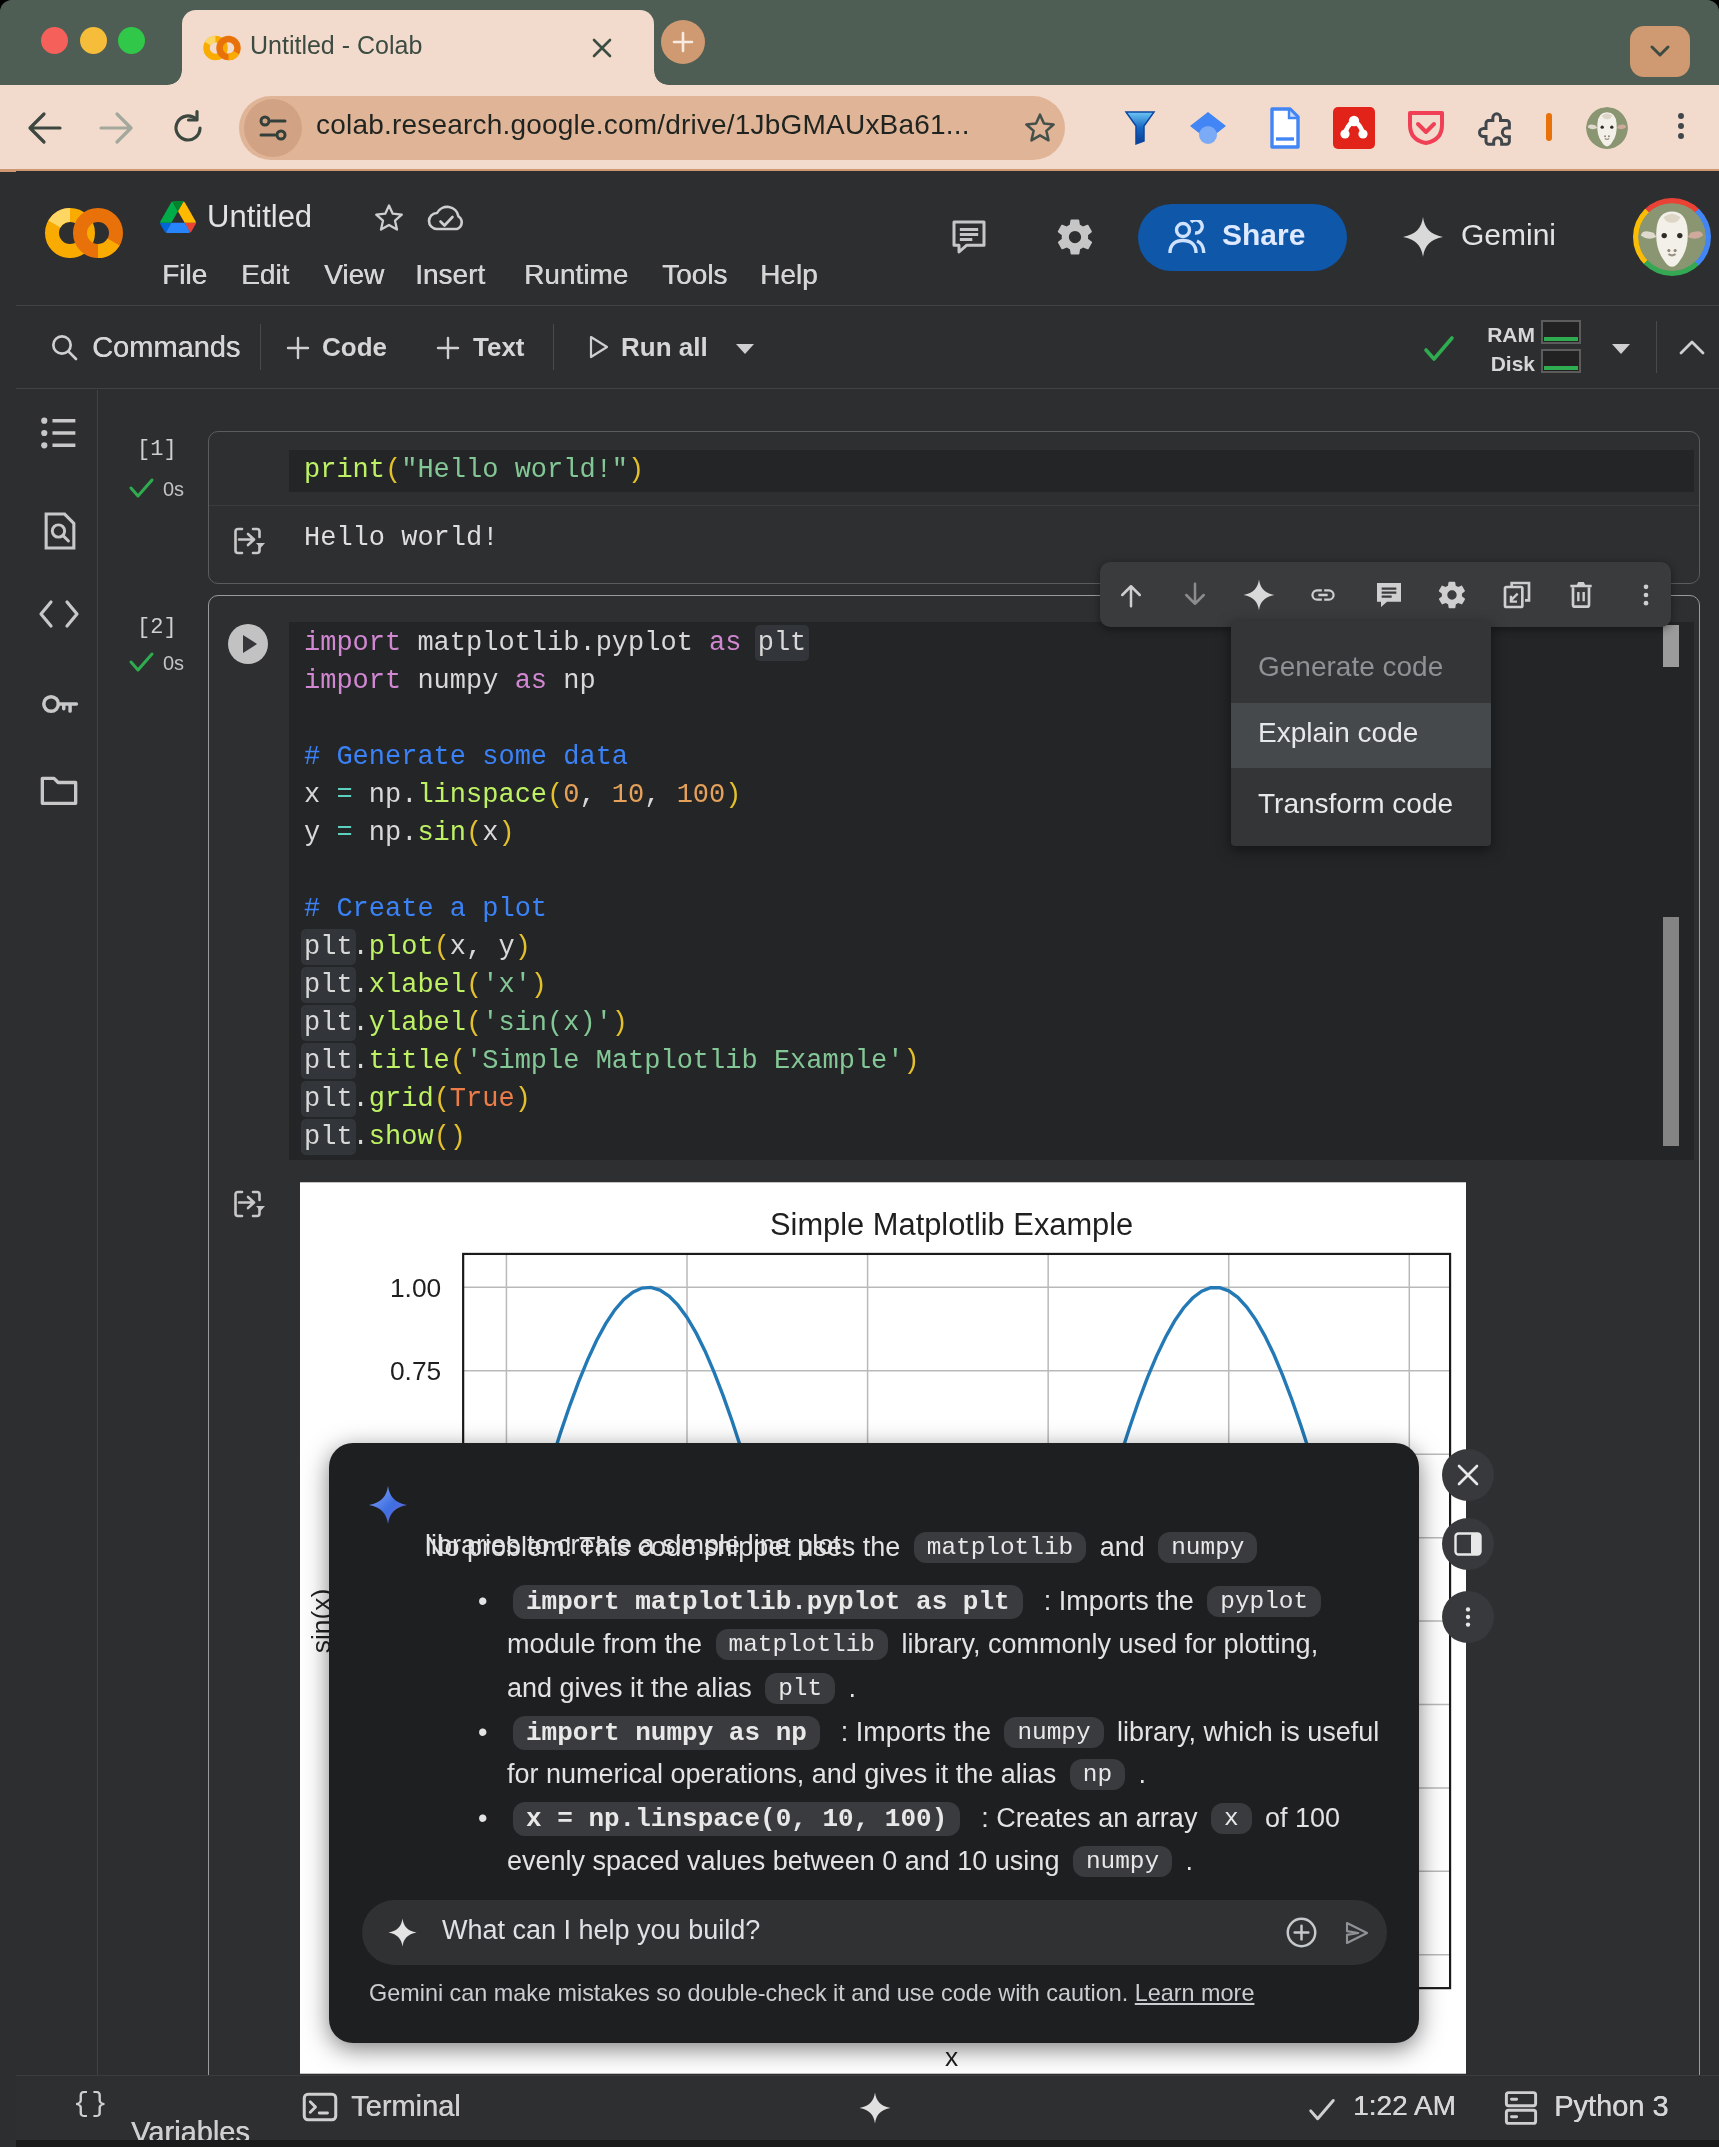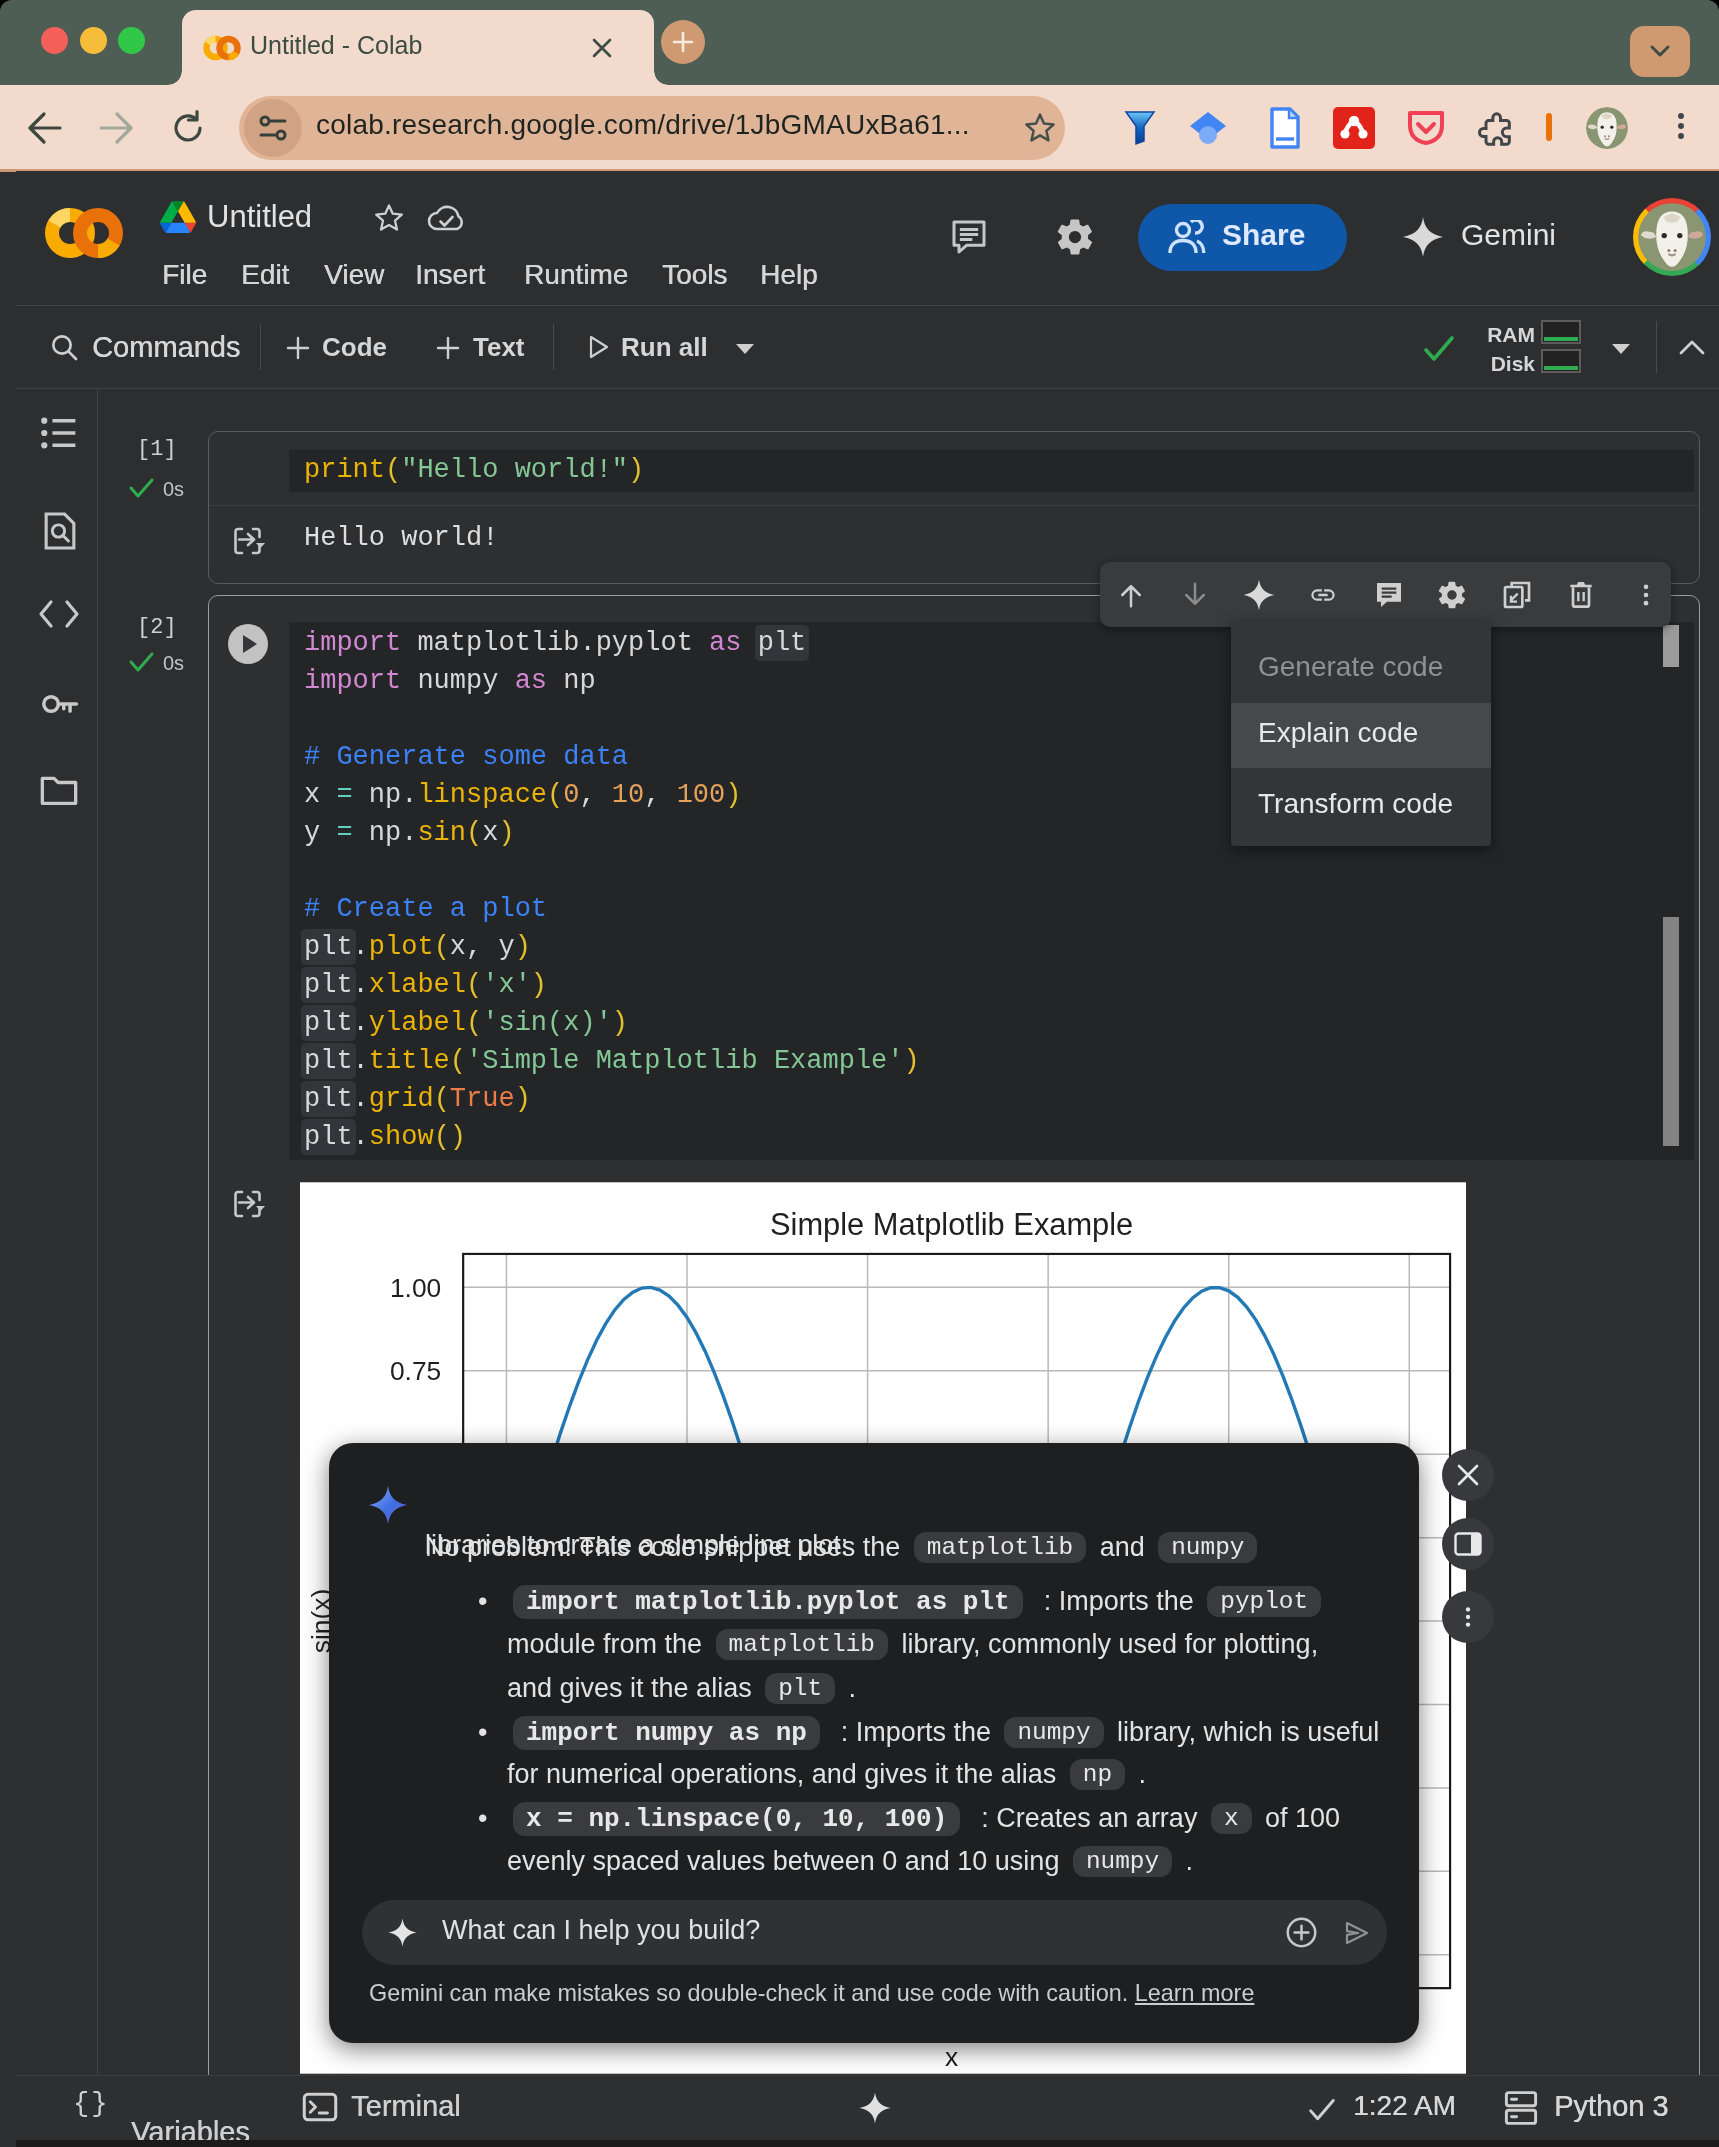--- a/index.html
+++ b/index.html
@@ -22,21 +22,21 @@
   .header { position:absolute; left:0; top:0; width:1719px; height:135px; border-bottom:1px solid #424242; }
   .toolbar { position:absolute; left:0; top:136px; width:1719px; height:82px; border-bottom:1px solid #424242; }
   .sidebar { position:absolute; left:0; top:219px; width:82px; height:1686px; border-right:1px solid #424242; }
   .content { position:absolute; left:83px; top:219px; width:1637px; height:1686px; overflow:hidden; }
   .bottombar { position:absolute; left:0; top:1904px; width:1719px; height:65px; background:#2e2f31; border-top:1px solid #3c3c3c; }
   .belowbar { position:absolute; left:0; top:1969px; width:1719px; height:7px; background:#1b1b1b; }
   .mono { font-family:"Liberation Mono", monospace; }
   .cell { position:absolute; background:#2e2f31; border:1px solid #5c5c5c; border-radius:10px; }
   .editor { position:absolute; background:#242527; }
   .codeline { position:absolute; left:15px; white-space:pre; font-family:"Liberation Mono", monospace; font-size:27px; line-height:38px; color:#d8d8d8; }
-  .k { color:#d187d1; } .s { color:#84c796; } .p { color:#e3c02c; } .fn { color:#eab308; }
+  .k { color:#d187d1; } .s { color:#84c796; } .p { color:#e3c02c; } .fn { color:#bef264; }
   .c { color:#3b82f6; } .o { color:#5fd0c0; } .n { color:#e5a05a; } .tr { color:#ed7d48; }
   .hl { background:#323539; border-radius:2px; box-shadow:0 0 0 3px #323539; }
   .menuitem { display:inline-block; color:#d5d5d5; font-size:28px; text-shadow:0.4px 0 0 currentColor; }
   .chip { display:inline-block; background:#3a3b3e; border-radius:12px; font-family:"Liberation Mono", monospace; font-size:24.4px; padding:2px 13px; margin:0 6px; color:#e8e8e8; vertical-align:baseline; }
   .chipb { font-weight:bold; font-size:26px; }
   svg { display:block; }
   .oline { position:absolute; left:96px; height:43px; display:flex; align-items:center; white-space:nowrap; }
   .circlebtn { position:absolute; width:52px; height:52px; border-radius:50%; background:#37393c; display:flex; align-items:center; justify-content:center; }
 </style>
 </head>

